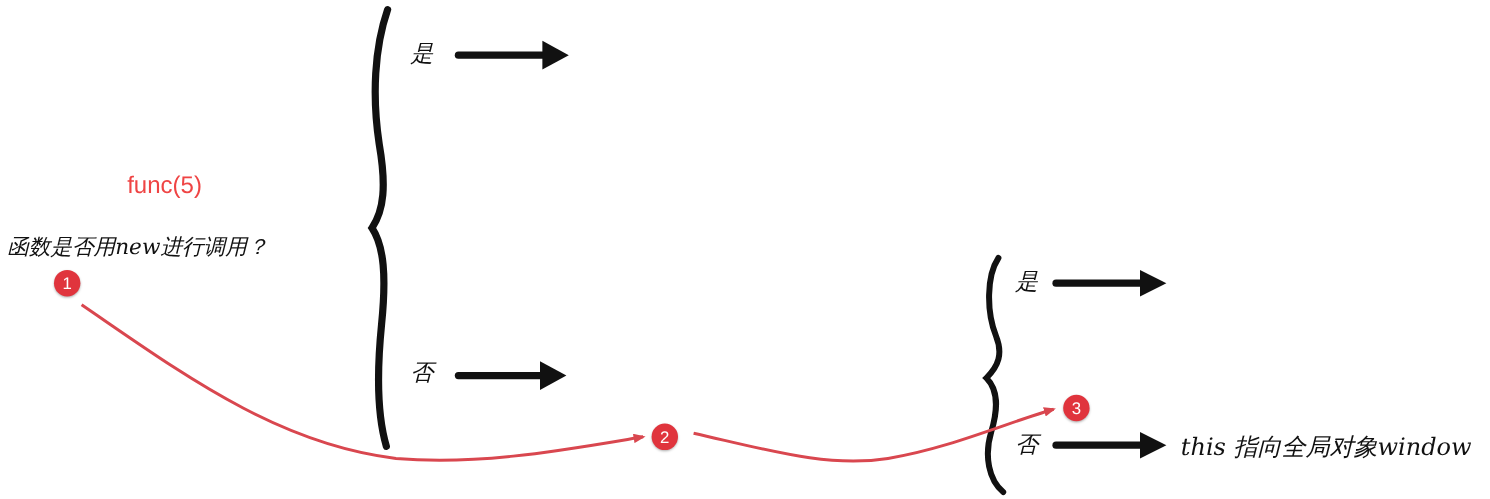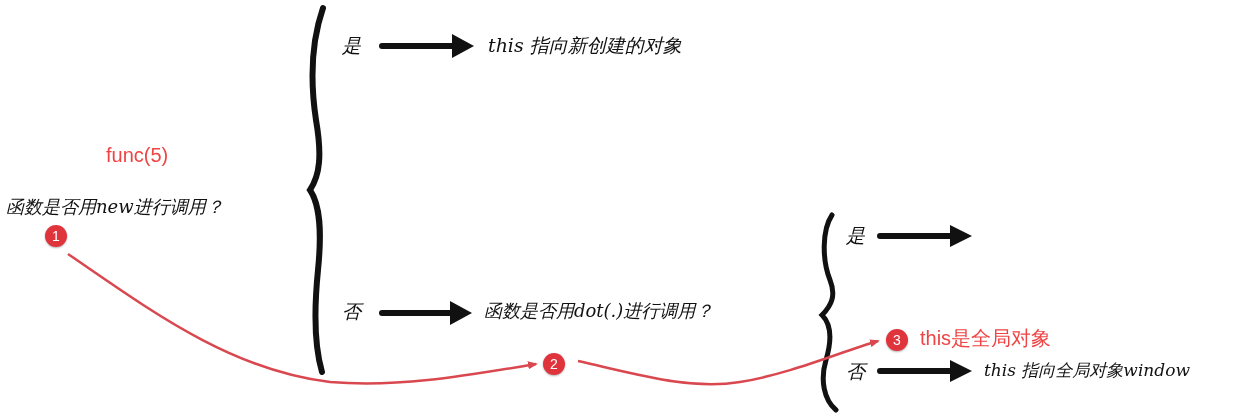--- a/index.html
+++ b/index.html
@@ -78,27 +78,24 @@
     <path d="M68,254 C150,310 230,370 330,382 C400,388 470,375 536,364" stroke="#d9474f" stroke-width="2.5" fill="none" marker-end="url(#redhead)"></path>
 
     <path d="M578,361 C640,375 690,390 740,382 C790,374 840,352 878,341" stroke="#d9474f" stroke-width="2.5" fill="none" marker-end="url(#redhead)"></path>
   </svg>
 
   <div class="red-txt" style="left:106px; top:145px;">func(5)</div>
   <div class="txt" style="left:6px; top:198px; font-size:18px;">函数是否用new进行调用？</div>
   <div class="badge" style="left:45px; top:225px;">1</div>
 
   <div class="txt" style="left:342px; top:36px;">是</div>
-  <div class="txt" style="left:488px; top:36px;">this 指向新创建的对象</div>
 
   <div class="txt" style="left:342px; top:302px;">否</div>
-  <div class="txt" style="left:484px; top:302px; font-size:18px;">函数是否用dot(.)进行调用？</div>
   <div class="badge" style="left:543px; top:353px;">2</div>
 
   <div class="txt" style="left:846px; top:226px;">是</div>
 
   <div class="badge" style="left:886px; top:329px;">3</div>
-  <div class="red-txt" style="left:920px; top:328px;">this是全局对象</div>
 
   <div class="txt" style="left:846px; top:362px;">否</div>
-  <div class="txt" style="left:984px; top:362px; font-size:17px;">this 指向全局对象window</div>
+  <div class="txt" style="left:984px; top:362px; font-size:20px;">this 指向全局对象window</div>
 
 </div>
 
 </body></html>

